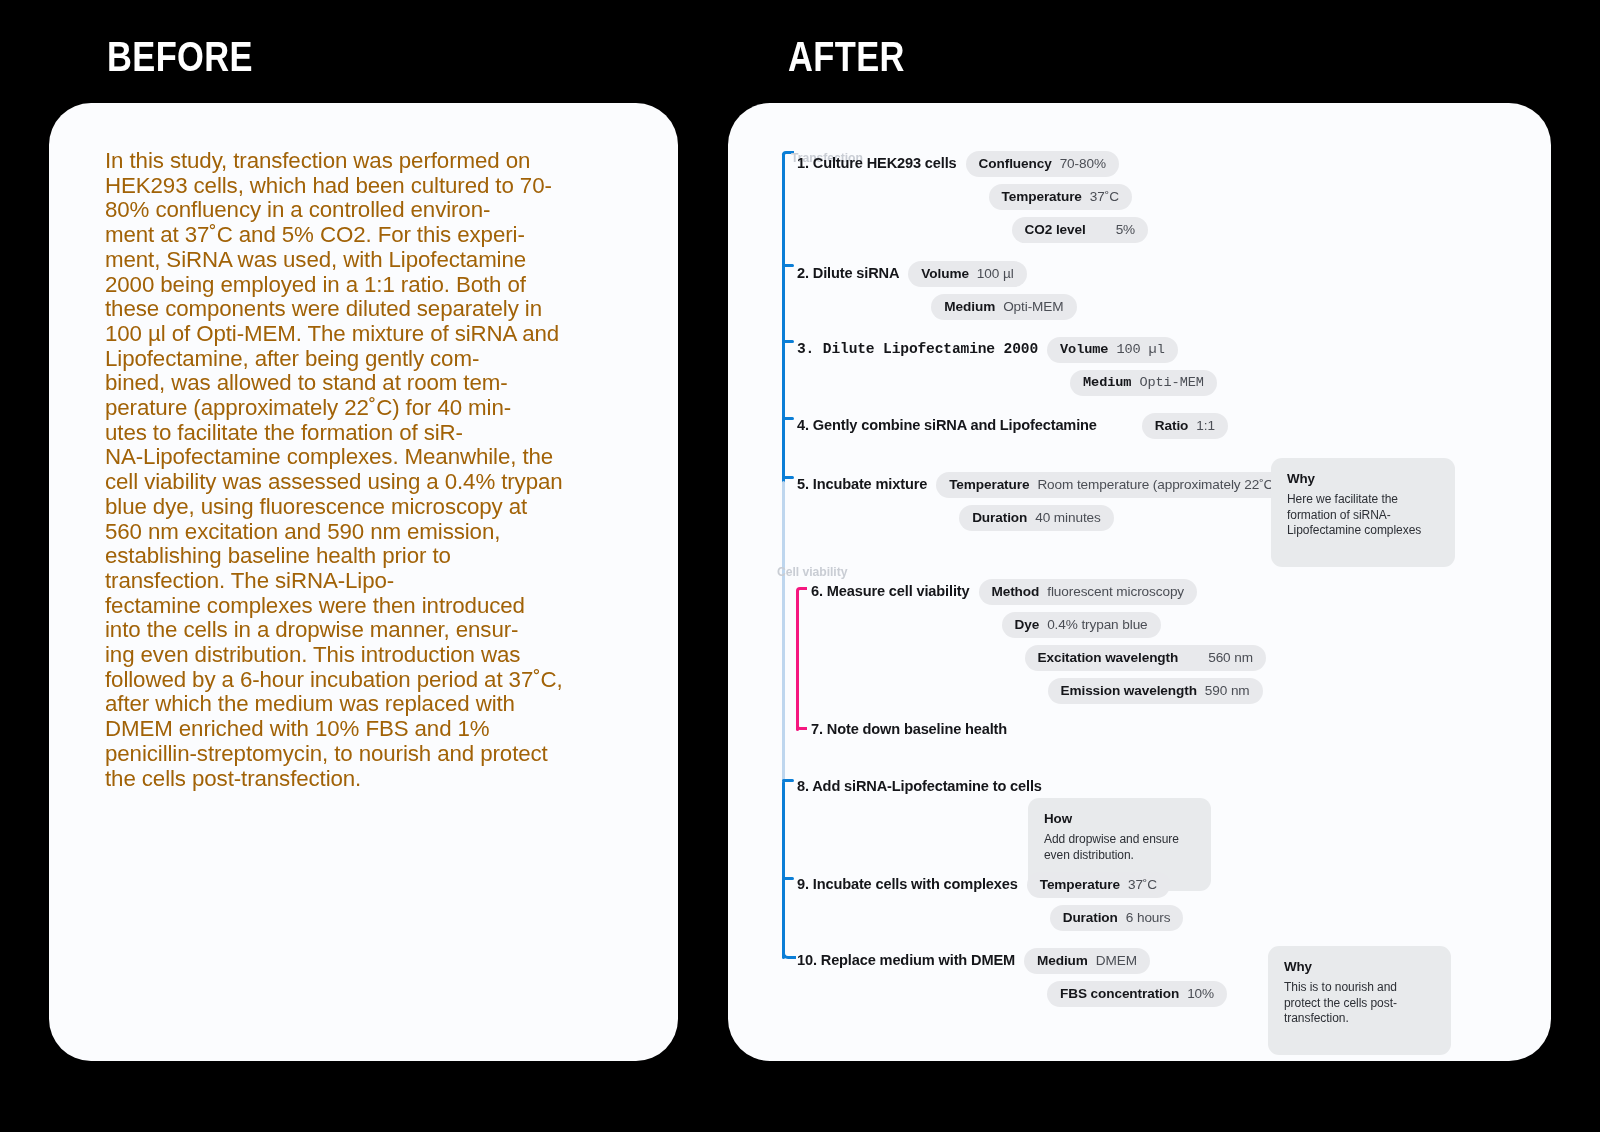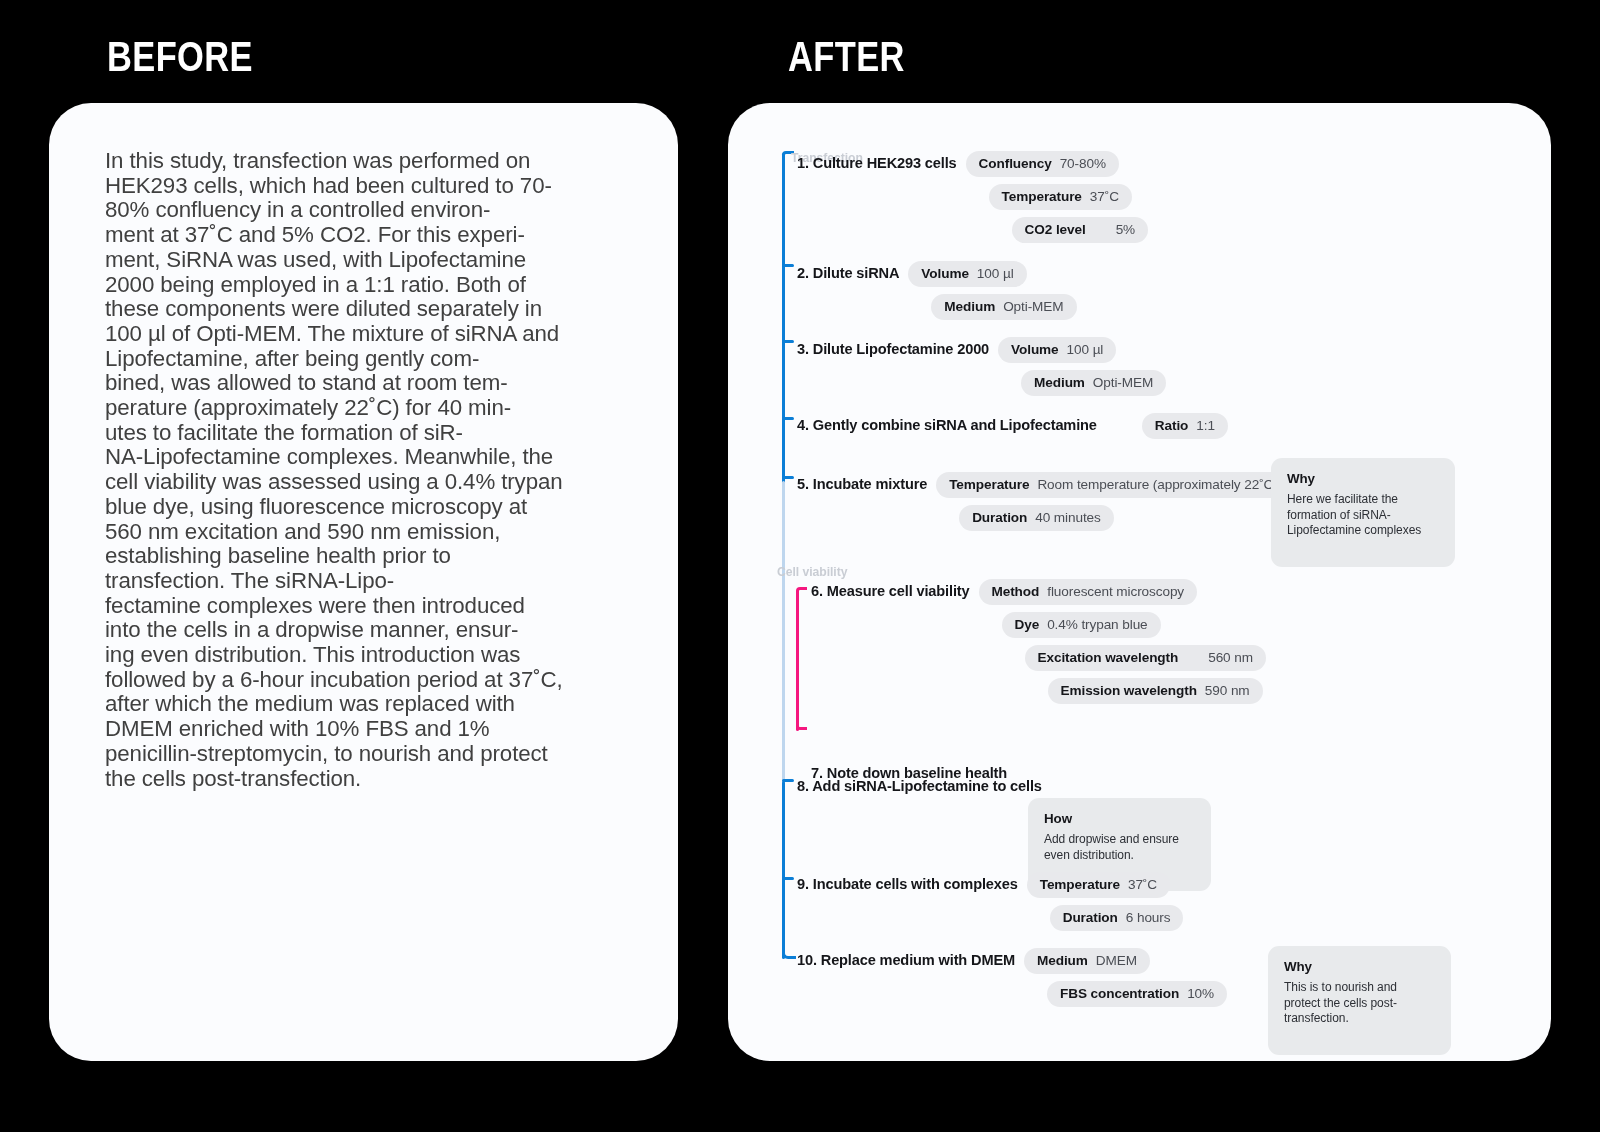--- a/index.html
+++ b/index.html
@@ -34,21 +34,21 @@
   #card-before { left: 49px;  top: 103px; width: 629px;  height: 958px; }
   #card-after  { left: 728px; top: 103px; width: 823px;  height: 958px; }
 
   
   #before-text {
     position: absolute;
     left: 56px; top: 46px;
     width: 460px;
     font-size: 22.3px;
     line-height: 24.7px;
-    color: #404040;
+    color: #a16207;
     letter-spacing: -0.1px;
     text-align: left;
     word-spacing: 0px;
     hyphens: manual;
     white-space: pre-wrap;
   }
 
   
   #timeline {
     position: absolute;
@@ -209,21 +209,21 @@
             <span class="k">Volume</span>
             <span class="v">100 µl</span>
           </div>
           <div class="tag">
             <span class="k">Medium</span>
             <span class="v">Opti-MEM</span>
           </div>
         </div>
       </div>
 
-      <div class="step" style="left:69px; top:234px;">
+      <div class="step" style="left:69px; top:234px;font-family:Liberation Mono, monospace;">
         <div class="step-label">3. Dilute Lipofectamine 2000</div>
         <div class="tags">
           <div class="tag">
             <span class="k">Volume</span>
             <span class="v">100 µl</span>
           </div>
           <div class="tag">
             <span class="k">Medium</span>
             <span class="v">Opti-MEM</span>
           </div>
@@ -274,21 +274,21 @@
             <span class="k">Excitation wavelength</span>
             <span class="v">560 nm</span>
           </div>
           <div class="tag">
             <span class="k">Emission wavelength</span>
             <span class="v">590 nm</span>
           </div>
         </div>
       </div>
 
-      <div class="step" style="left:83px; top:614px;margin-top:44px;">
+      <div class="step" style="left:83px; top:614px;">
         <div class="step-label">7. Note down baseline health</div>
       </div>
 
       <div class="step" style="left:69px; top:671px;">
         <div class="step-label">8. Add siRNA-Lipofectamine to cells</div>
       </div>
 
       <div class="callout" style="left:300px; top:663px; width:183px;margin-top:32px;">
         <div class="c-title">How</div>
         <div class="c-body">Add dropwise and ensure even distribution.</div>

